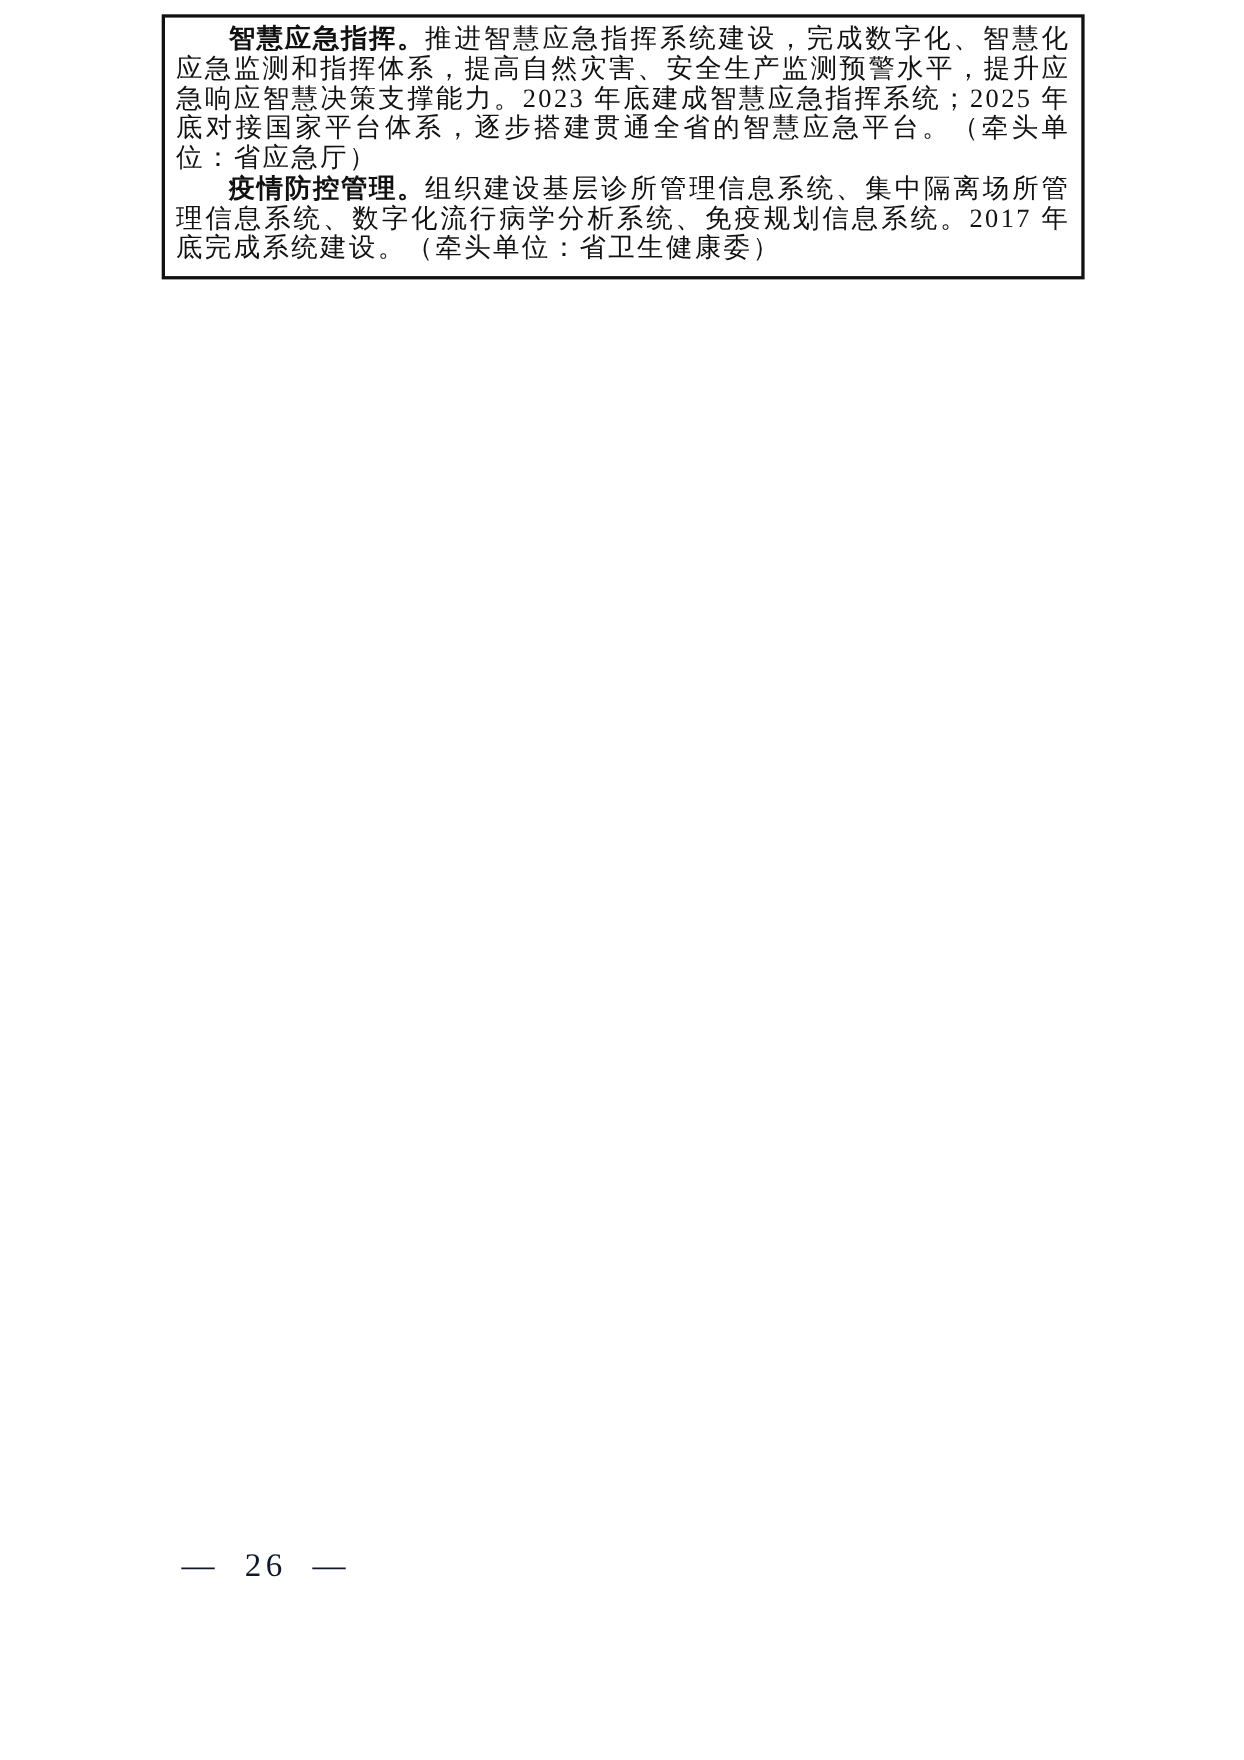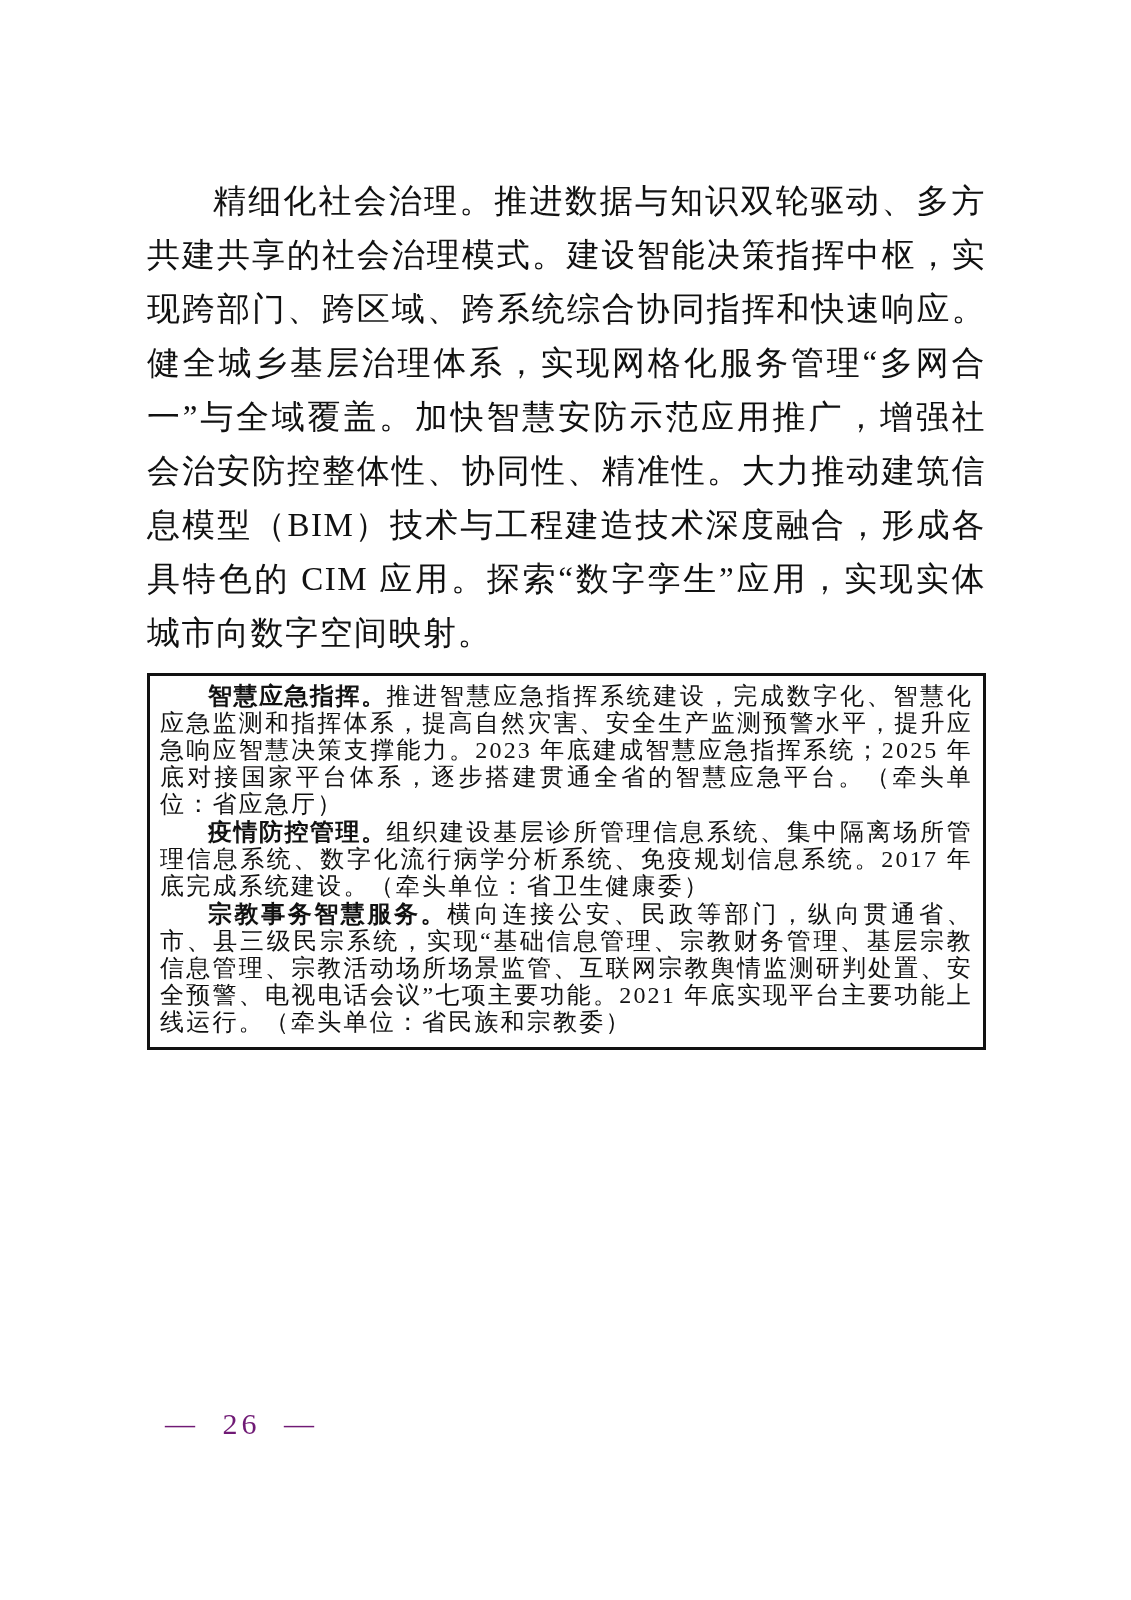--- a/index.html
+++ b/index.html
@@ -60,40 +60,38 @@
     font-family: "Liberation Sans", "DejaVu Sans", sans-serif;
     letter-spacing: 1px;
   }
   .page-number {
     position: absolute;
     left: 165px;
     top: 1407px;
     font-size: 30px;
     letter-spacing: 4px;
     word-spacing: 12px;
-    color: #701a75;
+    color: #0f172a;
   }
 </style>
 </head>
 <body>
 
 <div class="page">
   <div class="content">
 
-    <p class="body-par">精细化社会治理。推进数据与知识双轮驱动、多方共建共享的社会治理模式。建设智能决策指挥中枢，实现跨部门、跨区域、跨系统综合协同指挥和快速响应。健全城乡基层治理体系，实现网格化服务管理“多网合一”与全域覆盖。加快智慧安防示范应用推广，增强社会治安防控整体性、协同性、精准性。大力推动建筑信息模型（BIM）技术与工程建造技术深度融合，形成各具特色的 CIM 应用。探索“数字孪生”应用，实现实体城市向数字空间映射。</p>
 
     <div class="column-box">
 
       <div class="column-body">
         <p><span class="item-lead">智慧应急指挥。</span><span>推进智慧应急指挥系统建设，完成数字化、智慧化应急监测和指挥体系，提高自然灾害、安全生产监测预警水平，提升应急响应智慧决策支撑能力。2023 年底建成智慧应急指挥系统；2025 年底对接国家平台体系，逐步搭建贯通全省的智慧应急平台。（牵头单位：省应急厅）</span></p>
 
 
 
         <p><span class="item-lead">疫情防控管理。</span><span>组织建设基层诊所管理信息系统、集中隔离场所管理信息系统、数字化流行病学分析系统、免疫规划信息系统。2017 年底完成系统建设。（牵头单位：省卫生健康委）</span></p>
 
-        <p><span class="item-lead">宗教事务智慧服务。</span><span>横向连接公安、民政等部门，纵向贯通省、市、县三级民宗系统，实现“基础信息管理、宗教财务管理、基层宗教信息管理、宗教活动场所场景监管、互联网宗教舆情监测研判处置、安全预警、电视电话会议”七项主要功能。2021 年底实现平台主要功能上线运行。（牵头单位：省民族和宗教委）</span></p>
 
       </div>
     </div>
   </div>
 
   <div class="page-number">— 26 —</div>
 </div>
 
 </body></html>

